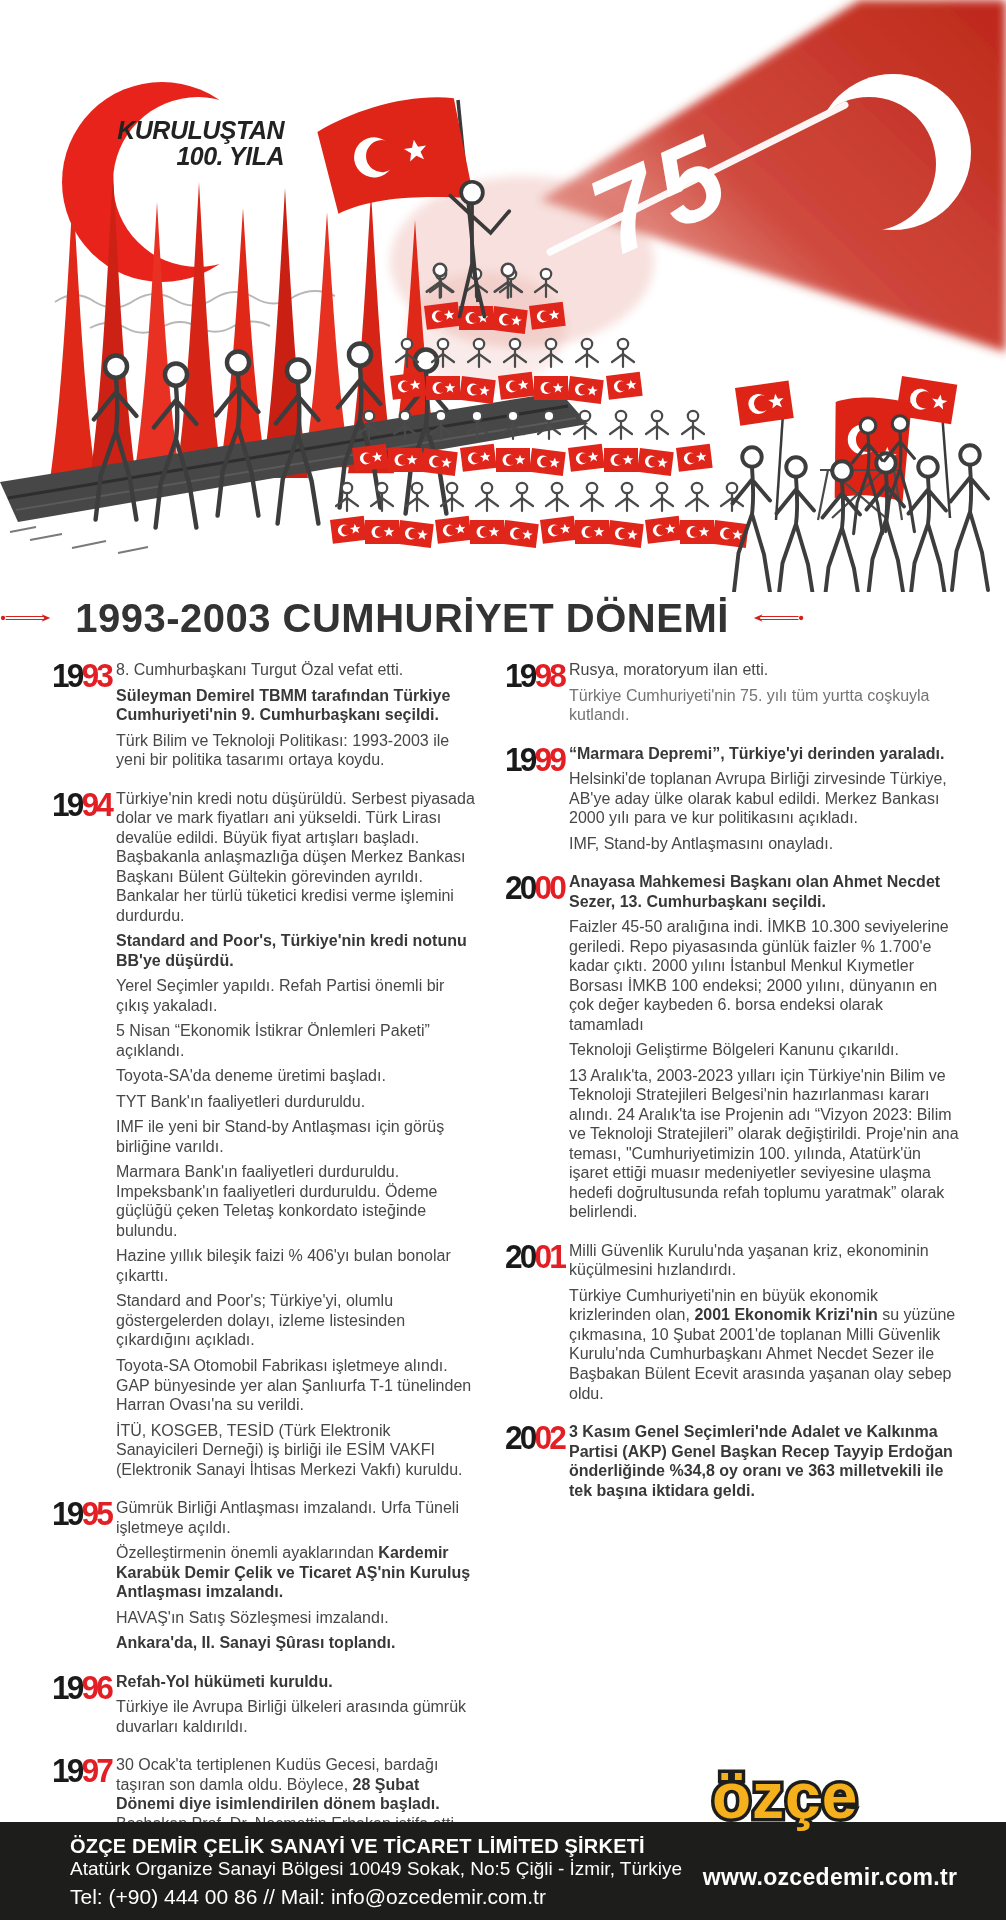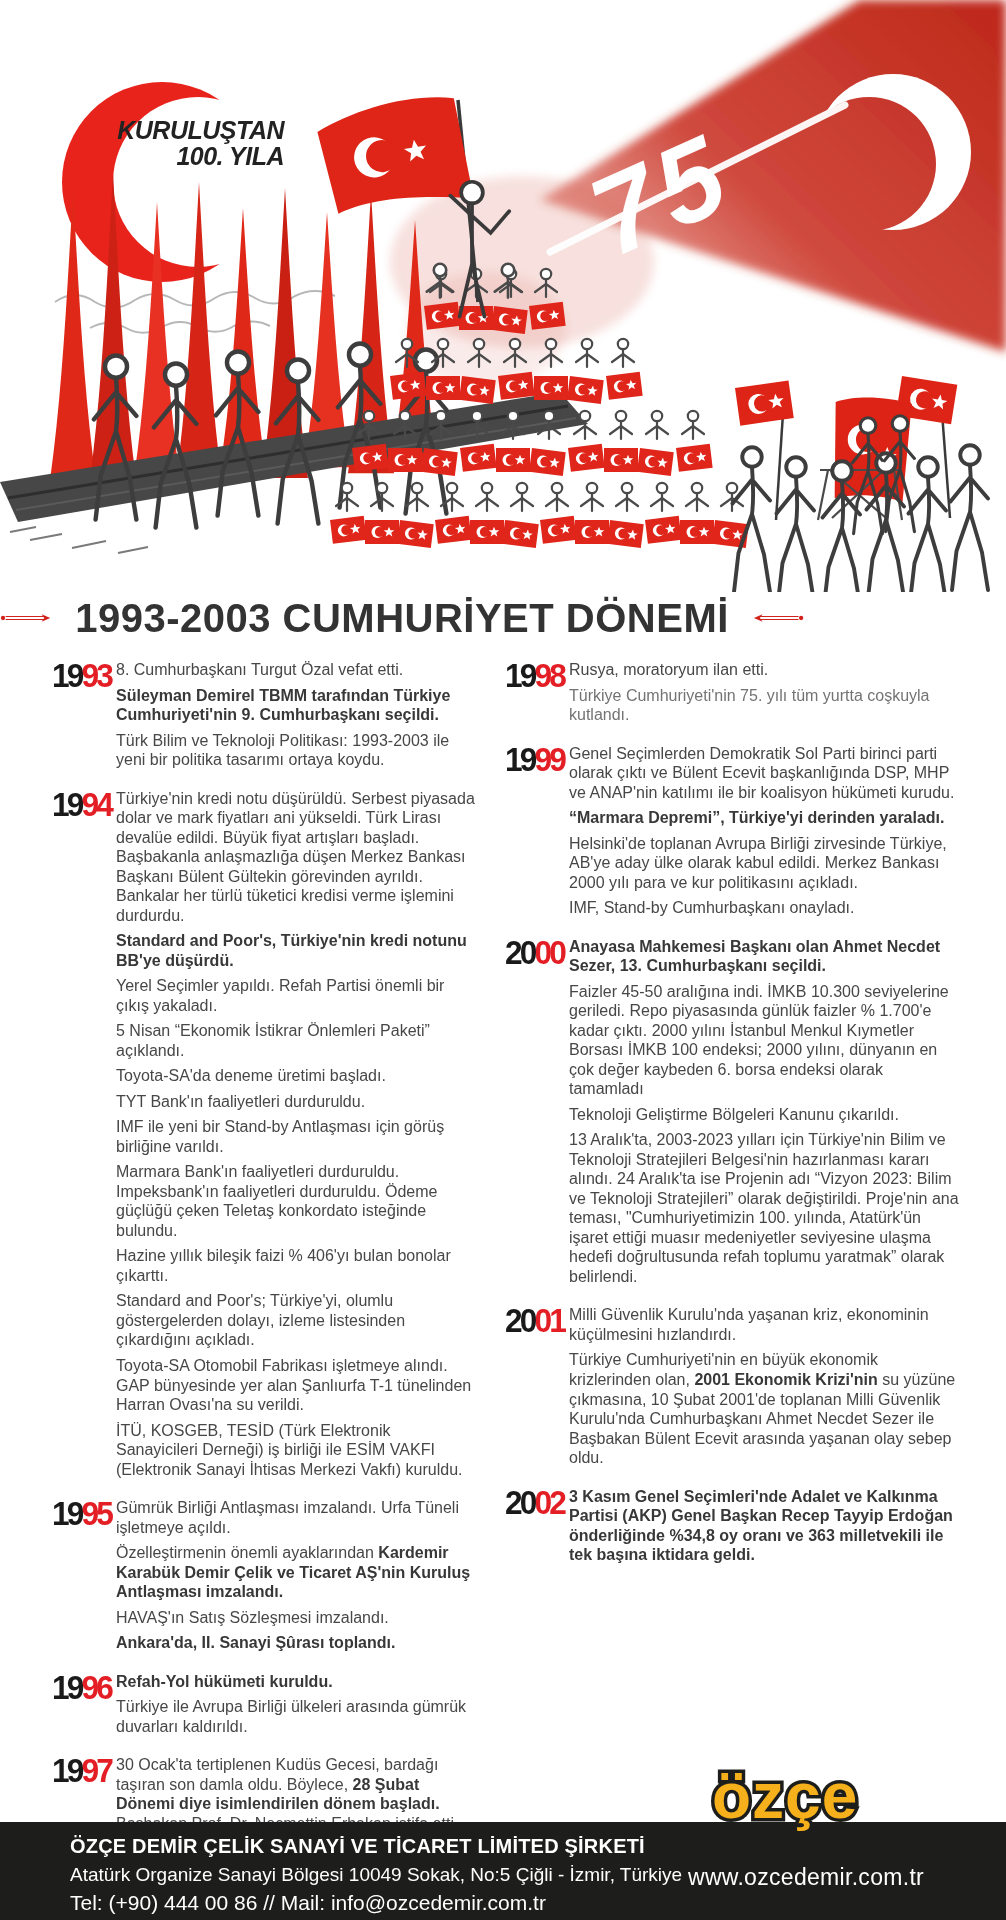--- a/index.html
+++ b/index.html
@@ -25,27 +25,27 @@
   .tl-year .ys{color:#e31e24;}
   .tl-items{flex:1;min-width:0;}
   .tl-item{margin:0 0 6px 0;font-size:16px;line-height:1.22;color:#474747;}
   .tl-item .b{font-weight:700;color:#383838;}
   .tl-item.red{color:#e31e24;}
   .tl-item.red .b,.tl-item.red .n{color:#737373;font-weight:400;}
   
   .footer{position:absolute;left:0;top:1822px;width:1006px;height:98px;background:#1d1d1b;padding-left:16px;}
   .footer-info{position:absolute;left:70px;top:13px;color:#fff;}
   .f-company{font-size:20px;font-weight:700;letter-spacing:0.2px;}
-  .f-address{font-size:19px;font-weight:400;margin-top:6px;}
+  .f-address{font-size:19px;font-weight:400;margin-top:0;}
   .f-contact{font-size:21px;font-weight:400;margin-top:5px;}
   .brand{position:absolute;left:712px;top:1764px;font-size:64px;font-weight:800;
          color:#f5b01b;letter-spacing:1px;line-height:1;
          -webkit-text-stroke:7px #1d1d1b;paint-order:stroke fill;}
-  .website{position:absolute;left:676px;top:1864px;width:260px;text-align:center;
-           color:#fff;font-size:23px;font-weight:400;letter-spacing:0.3px;}
+  .website{position:absolute;left:700px;top:1864px;width:260px;text-align:center;
+           color:#fff;font-size:23px;font-weight:700;letter-spacing:0.3px;}
 </style>
 </head>
 <body>
 
 <div class="page">
 
   <div class="hero-wrap">
     <svg id="hero-art" width="1006" height="592" viewBox="0 0 1006 592" xmlns="http://www.w3.org/2000/svg">
       <defs>
         <linearGradient id="beamG" x1="0" y1="0.9" x2="1" y2="0.1">
@@ -320,24 +320,23 @@
       <div class="tl-block">
         <div class="tl-year"><span class="yp">19</span><span class="ys">98</span></div>
         <div class="tl-items">
           <p class="tl-item"><span class="n">Rusya, moratoryum ilan etti.</span></p>
           <p class="tl-item red"><span class="b">Türkiye Cumhuriyeti'nin 75. yılı tüm yurtta coşkuyla kutlandı.</span></p>
         </div>
       </div>
       <div class="tl-block">
         <div class="tl-year"><span class="yp">19</span><span class="ys">99</span></div>
         <div class="tl-items">
-          <p class="tl-item"><span class="n">Genel Seçimlerden Demokratik Sol Parti birinci parti olarak çıktı ve Bülent Ecevit başkanlığında DSP, MHP ve ANAP'nin katılımı ile bir koalisyon hükümeti kurudu.</span></p>
           <p class="tl-item"><span class="b">“Marmara Depremi”, Türkiye'yi derinden yaraladı.</span></p>
           <p class="tl-item"><span class="n">Helsinki'de toplanan Avrupa Birliği zirvesinde Türkiye, AB'ye aday ülke olarak kabul edildi. Merkez Bankası 2000 yılı para ve kur politikasını açıkladı.</span></p>
-          <p class="tl-item"><span class="n">IMF, Stand-by Cumhurbaşkanı onayladı.</span></p>
+          <p class="tl-item"><span class="n">IMF, Stand-by Antlaşmasını onayladı.</span></p>
         </div>
       </div>
       <div class="tl-block">
         <div class="tl-year"><span class="yp">20</span><span class="ys">00</span></div>
         <div class="tl-items">
           <p class="tl-item"><span class="b">Anayasa Mahkemesi Başkanı olan Ahmet Necdet Sezer, 13. Cumhurbaşkanı seçildi.</span></p>
           <p class="tl-item"><span class="n">Faizler 45-50 aralığına indi. İMKB 10.300 seviyelerine geriledi. Repo piyasasında günlük faizler % 1.700'e kadar çıktı. 2000 yılını İstanbul Menkul Kıymetler Borsası İMKB 100 endeksi; 2000 yılını, dünyanın en çok değer kaybeden 6. borsa endeksi olarak tamamladı</span></p>
           <p class="tl-item"><span class="n">Teknoloji Geliştirme Bölgeleri Kanunu çıkarıldı.</span></p>
           <p class="tl-item"><span class="n">13 Aralık'ta, 2003-2023 yılları için Türkiye'nin Bilim ve Teknoloji Stratejileri Belgesi'nin hazırlanması kararı alındı. 24 Aralık'ta ise Projenin adı “Vizyon 2023: Bilim ve Teknoloji Stratejileri” olarak değiştirildi. Proje'nin ana teması, "Cumhuriyetimizin 100. yılında, Atatürk'ün işaret ettiği muasır medeniyetler seviyesine ulaşma hedefi doğrultusunda refah toplumu yaratmak” olarak belirlendi.</span></p>
         </div>

